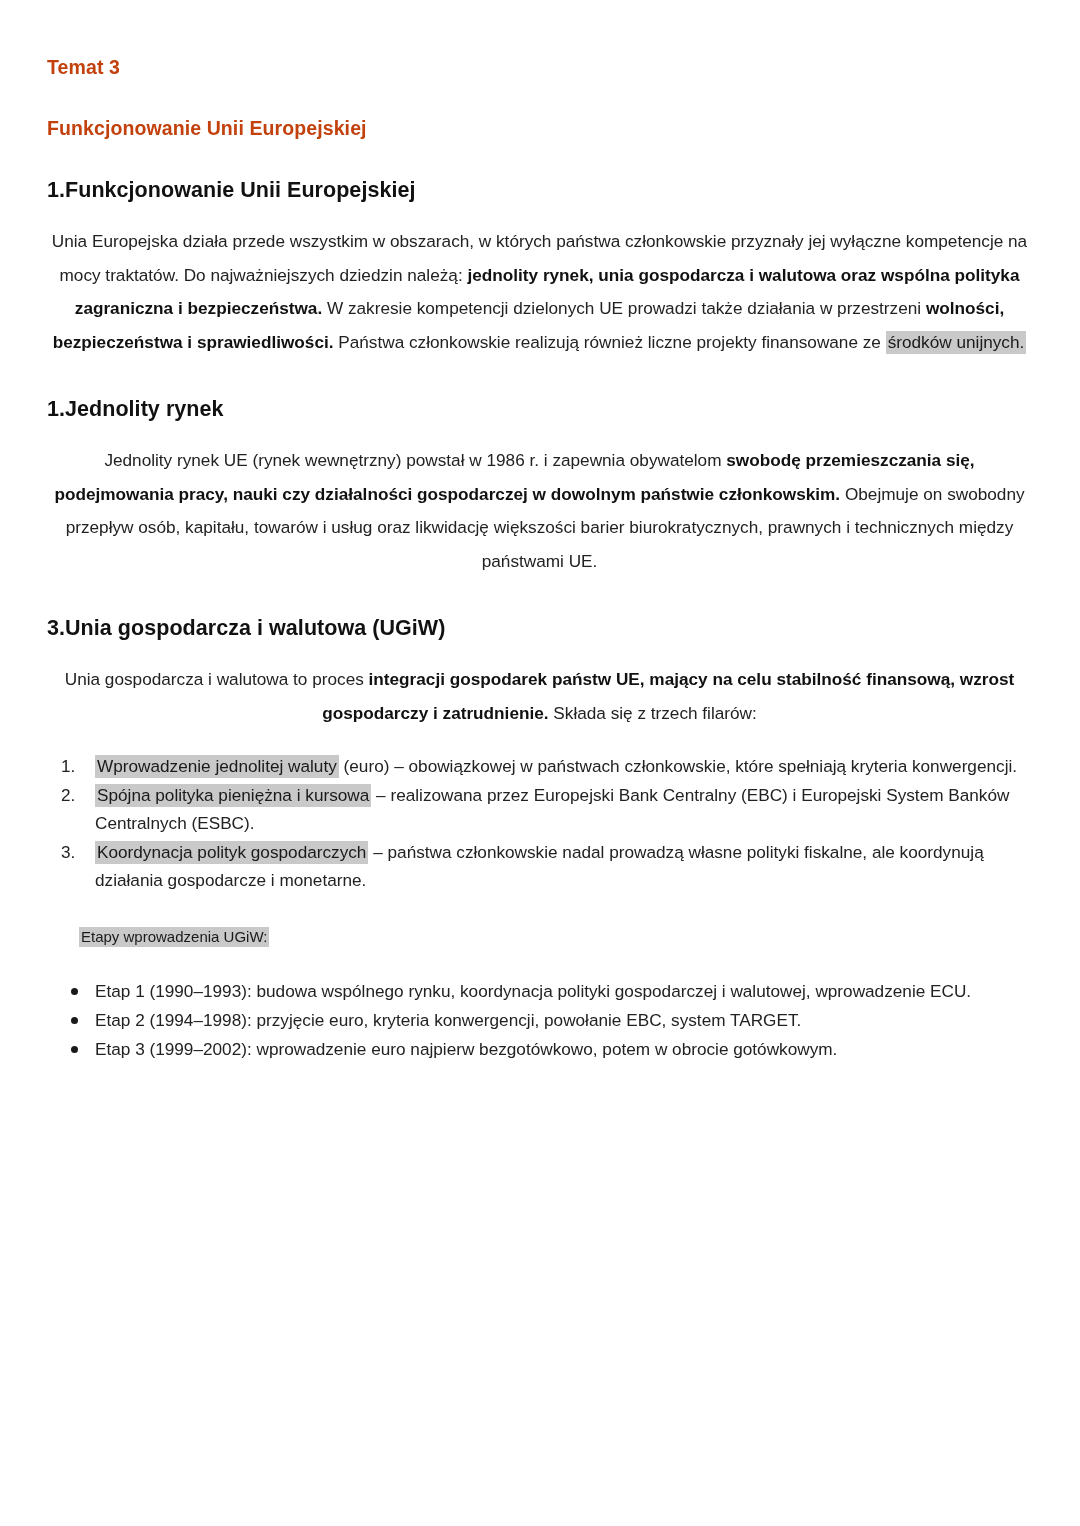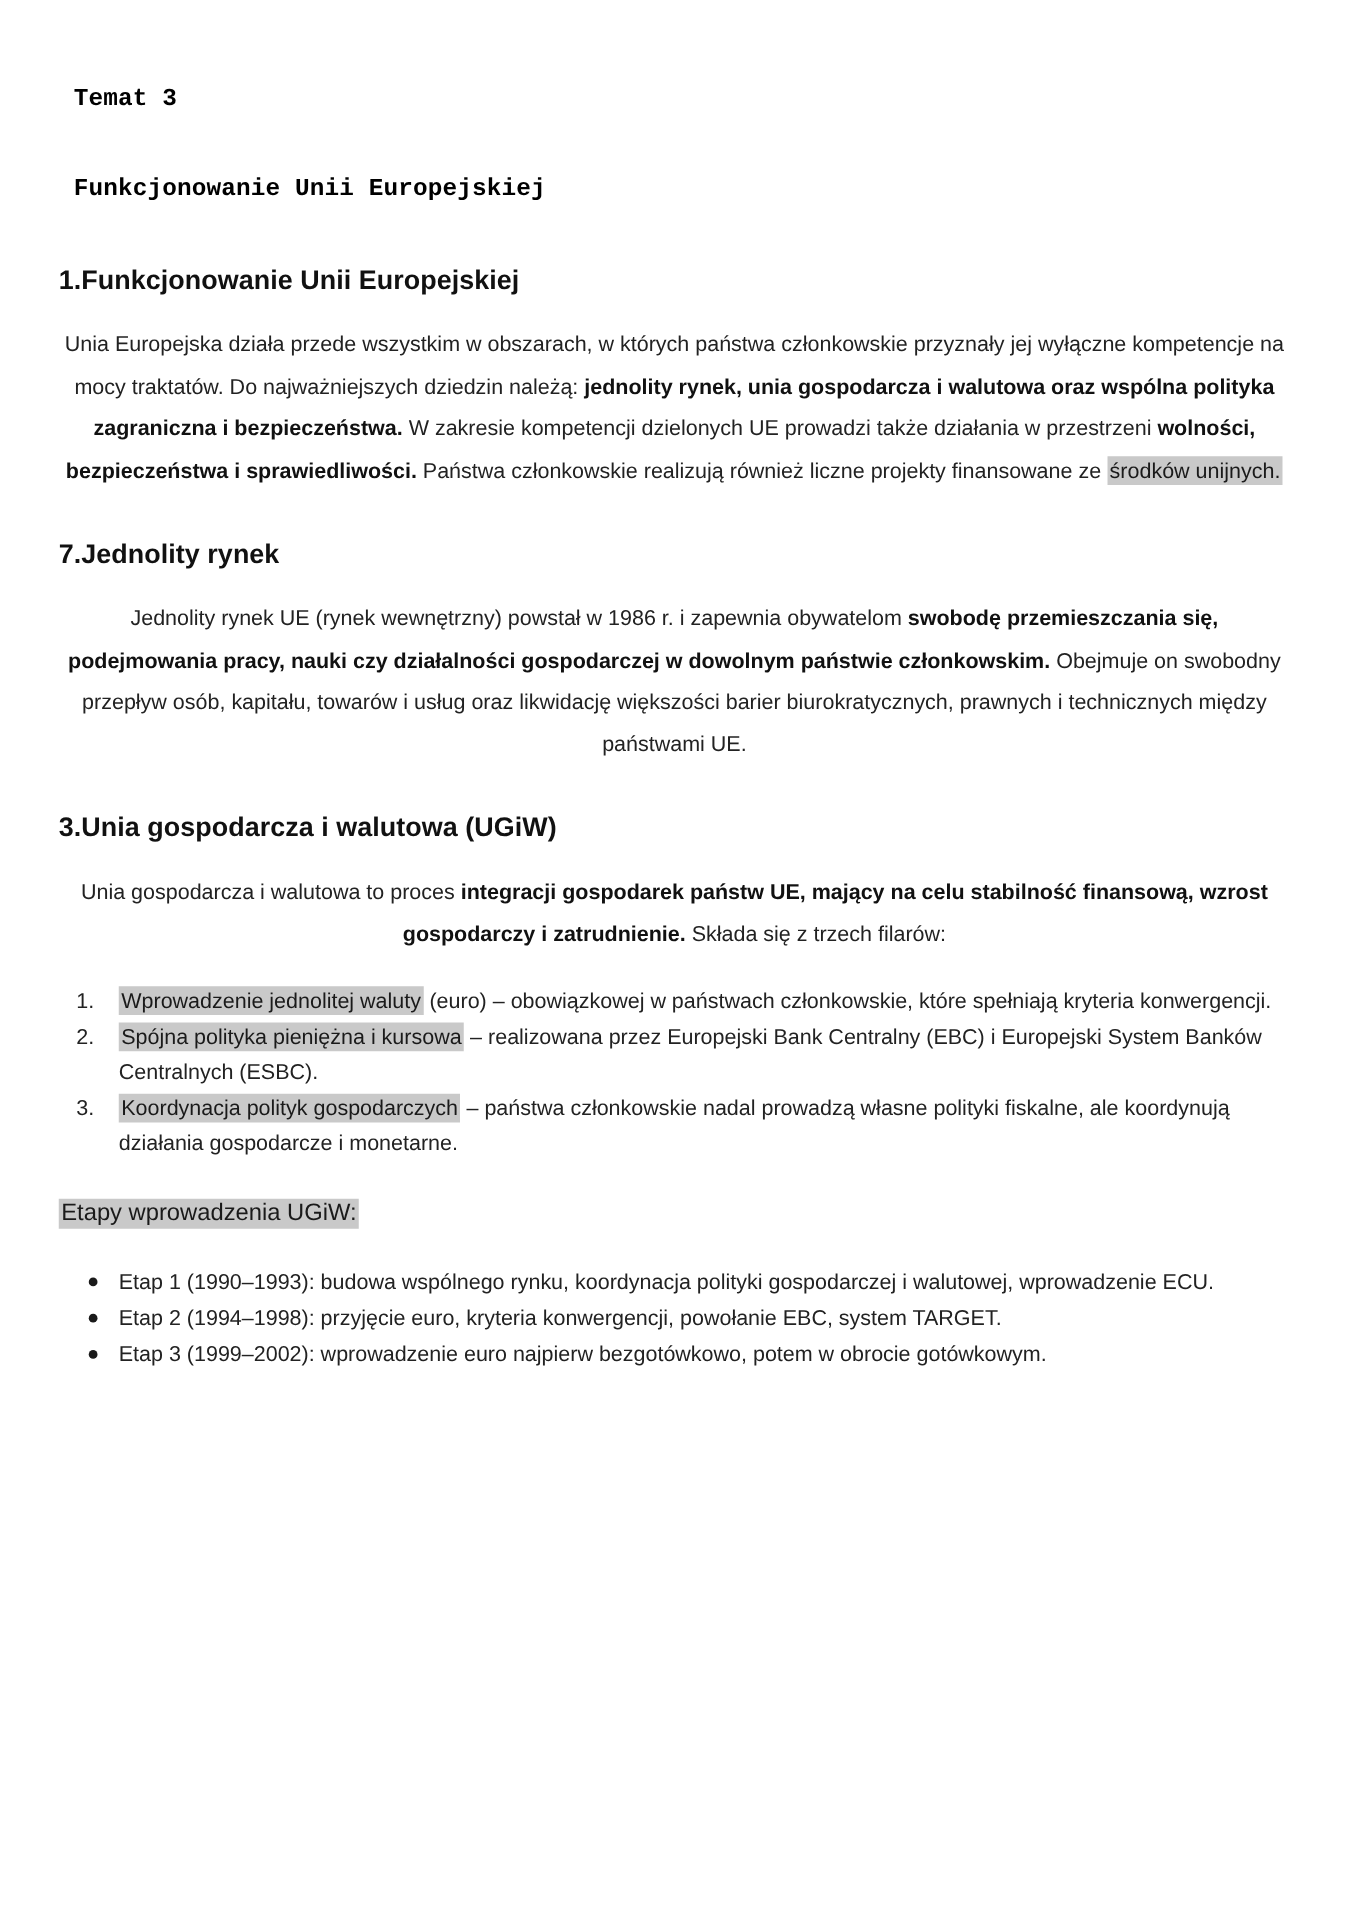--- a/index.html
+++ b/index.html
@@ -20,24 +20,23 @@
     width: 1080px;
     height: 1526px;
     box-sizing: border-box;
     padding: 47px 48px 0 47px;
     background: #ffffff;
   }
   .doc-title,
   .doc-subtitle {
     font-size: 19.5px;
     font-weight: bold;
-    color: #000000;
+    color: #c2410c;
     letter-spacing: 0.1px;
-    margin: 12px;
-    font-family: Liberation Mono, monospace;
+    margin: 0;
   }
   .doc-title { padding-top: 9px; }
   .doc-subtitle { padding-top: 38px; }
 
   h2.section-heading {
     font-size: 21.5px;
     font-weight: bold;
     color: #111111;
     margin: 0;
     padding-top: 38px;
@@ -86,22 +85,23 @@
     position: absolute;
     left: 14px;
     top: 0;
     font-size: 17.2px;
     line-height: 28px;
     color: #222222;
   }
 
   .etapy-label-wrap {
     padding-top: 28px;
-    font-size: 19px;
+    font-size: 15px;
     line-height: 28px;
+    margin-left: 32px;
   }
 
   ul.bulleted {
     margin: 0;
     padding: 0;
     padding-top: 26px;
     list-style: none;
     max-width: 985px;
   }
   ul.bulleted > li {
@@ -133,21 +133,21 @@
 
 <div class="page">
 
   <h1 class="doc-title">Temat 3</h1>
 
   <h1 class="doc-subtitle">Funkcjonowanie Unii Europejskiej</h1>
 
   <h2 class="section-heading">1.Funkcjonowanie Unii Europejskiej</h2>
   <p class="body-text"><span>Unia Europejska działa przede wszystkim w obszarach, w których państwa członkowskie przyznały jej wyłączne kompetencje na mocy traktatów. Do najważniejszych dziedzin należą: </span><strong>jednolity rynek, unia gospodarcza i walutowa oraz wspólna polityka zagraniczna i bezpieczeństwa.</strong><span> W zakresie kompetencji dzielonych UE prowadzi także działania w przestrzeni </span><strong>wolności, bezpieczeństwa i sprawiedliwości.</strong><span> Państwa członkowskie realizują również liczne projekty finansowane ze </span><span class="hl">środków unijnych.</span></p>
 
-  <h2 class="section-heading">7.Jednolity rynek</h2>
+  <h2 class="section-heading">1.Jednolity rynek</h2>
   <p class="body-text"><span>Jednolity rynek UE (rynek wewnętrzny) powstał w 1986 r. i zapewnia obywatelom </span><strong>swobodę przemieszczania się, podejmowania pracy, nauki czy działalności gospodarczej w dowolnym państwie członkowskim.</strong><span> Obejmuje on swobodny przepływ osób, kapitału, towarów i usług oraz likwidację większości barier biurokratycznych, prawnych i technicznych między państwami UE.</span></p>
 
   <h2 class="section-heading">3.Unia gospodarcza i walutowa (UGiW)</h2>
   <p class="body-text"><span>Unia gospodarcza i walutowa to proces </span><strong>integracji gospodarek państw UE, mający na celu stabilność finansową, wzrost gospodarczy i zatrudnienie.</strong><span> Składa się z trzech filarów:</span></p>
 
   <ol class="numbered">
     <li><span class="hl">Wprowadzenie jednolitej waluty</span><span> (euro) – obowiązkowej w państwach członkowskie, które spełniają kryteria konwergencji.</span></li>
     <li><span class="hl">Spójna polityka pieniężna i kursowa</span><span> – realizowana przez Europejski Bank Centralny (EBC) i Europejski System Banków Centralnych (ESBC).</span></li>
     <li><span class="hl">Koordynacja polityk gospodarczych</span><span> – państwa członkowskie nadal prowadzą własne polityki fiskalne, ale koordynują działania gospodarcze i monetarne.</span></li>
   </ol>

